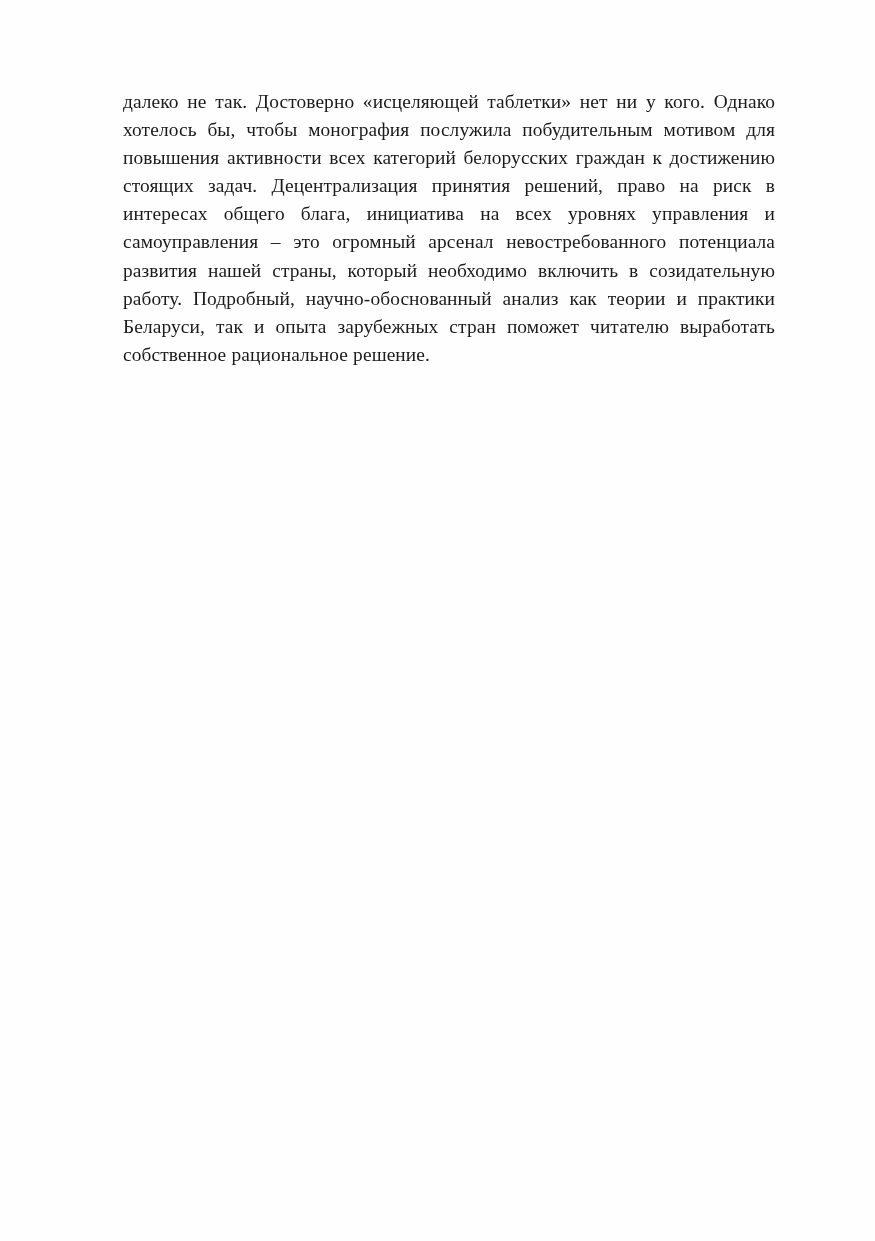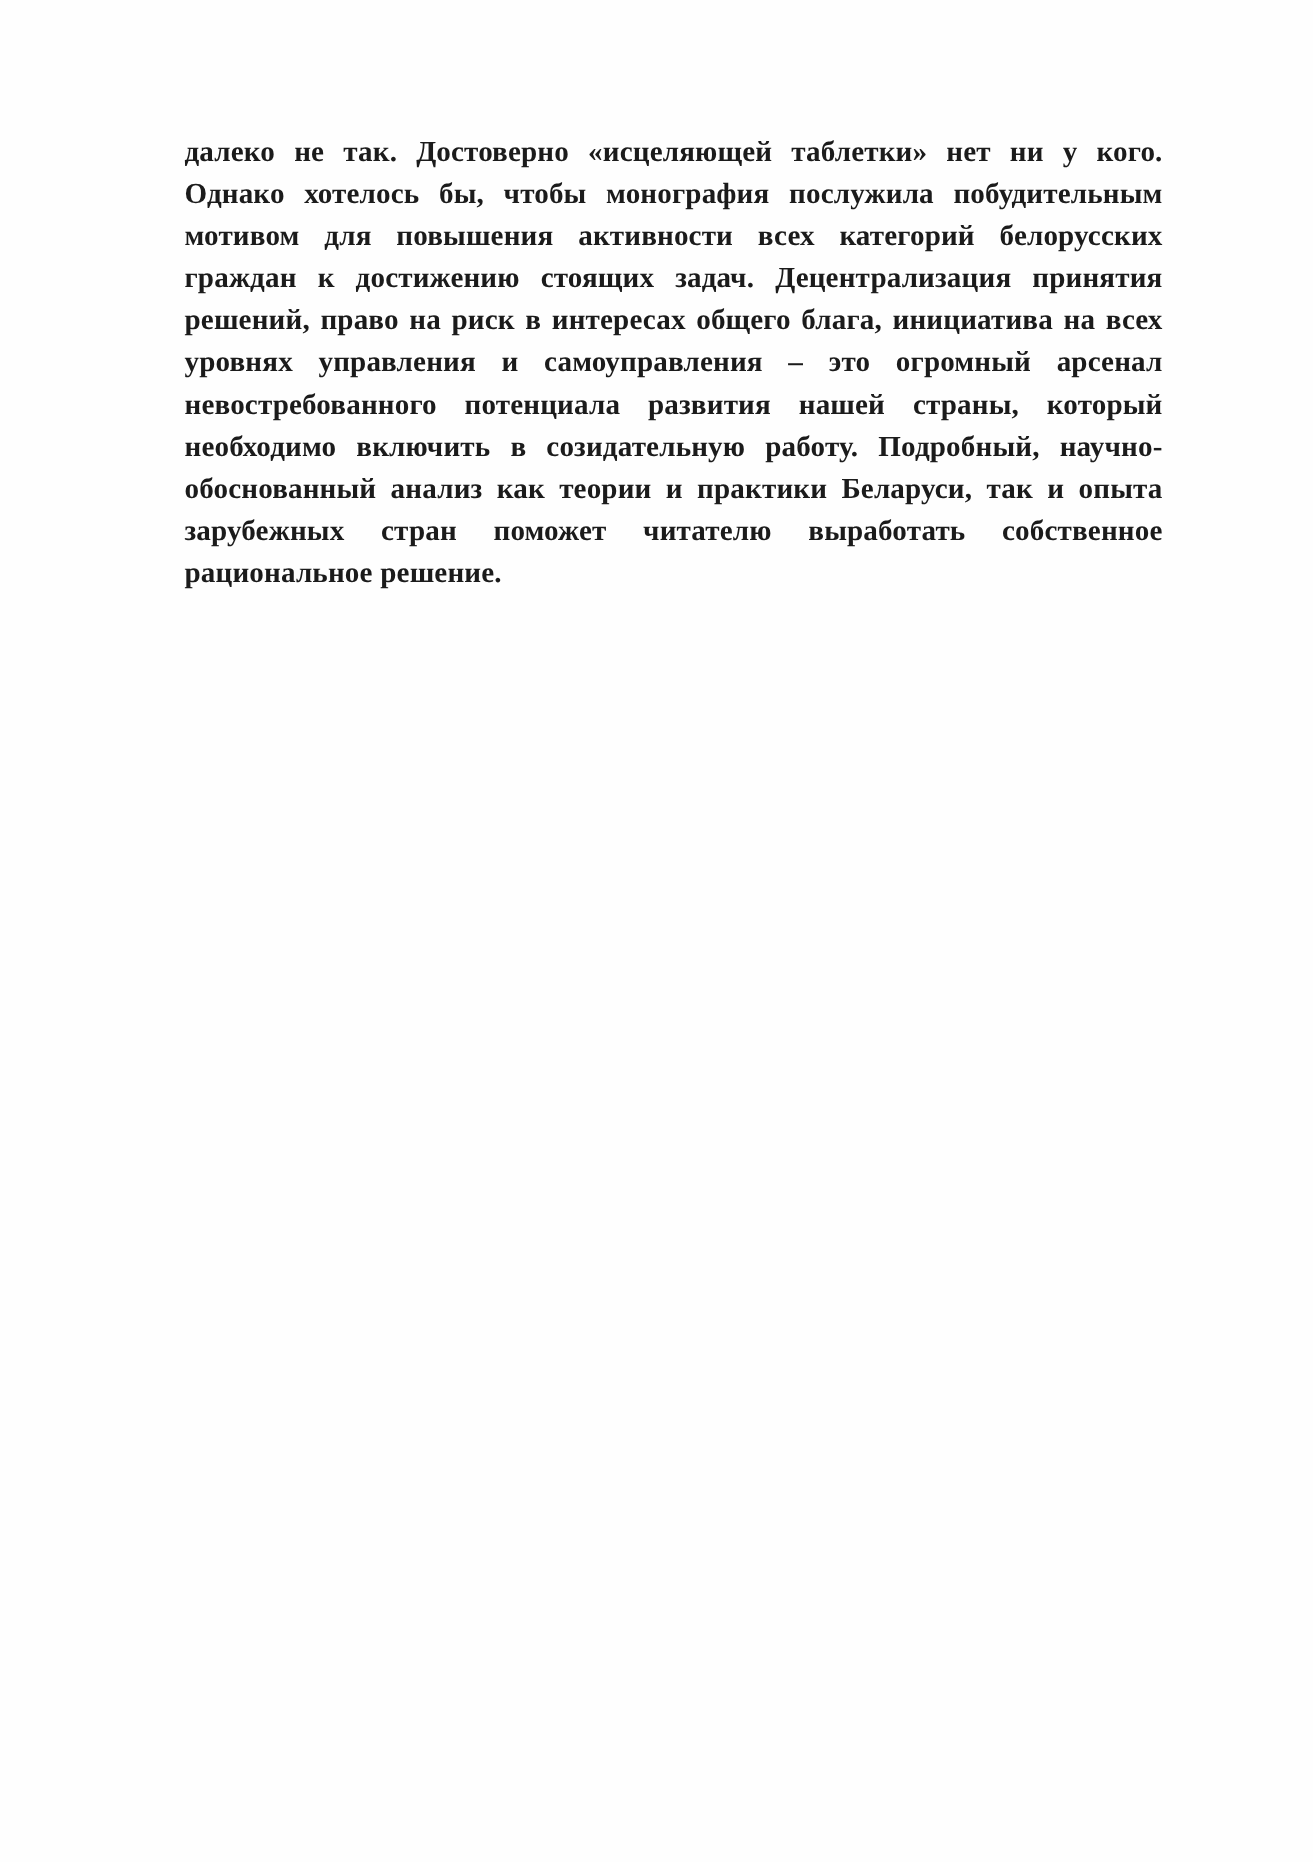--- a/index.html
+++ b/index.html
@@ -13,21 +13,20 @@
     font-family: "Liberation Serif", serif;
     color: #171717;
     overflow: hidden;
   }
   .page {
     position: relative;
     width: 875px;
     height: 1241px;
     background: #fefefe;
     box-sizing: border-box;
-    font-weight: bold;
   }
   .text-block {
     position: absolute;
     left: 123px;
     top: 88px;
     width: 652px;
   }
   .para {
     margin: 0;
     font-size: 19.4px;

